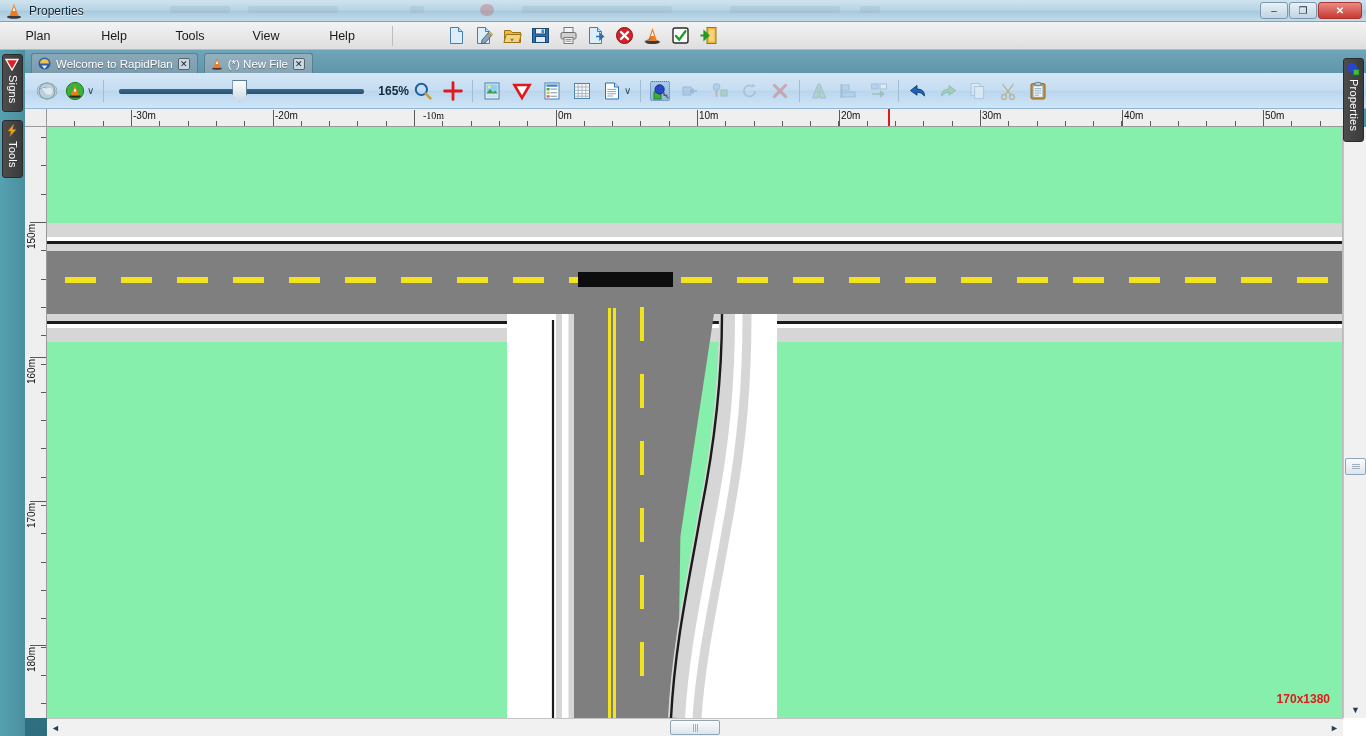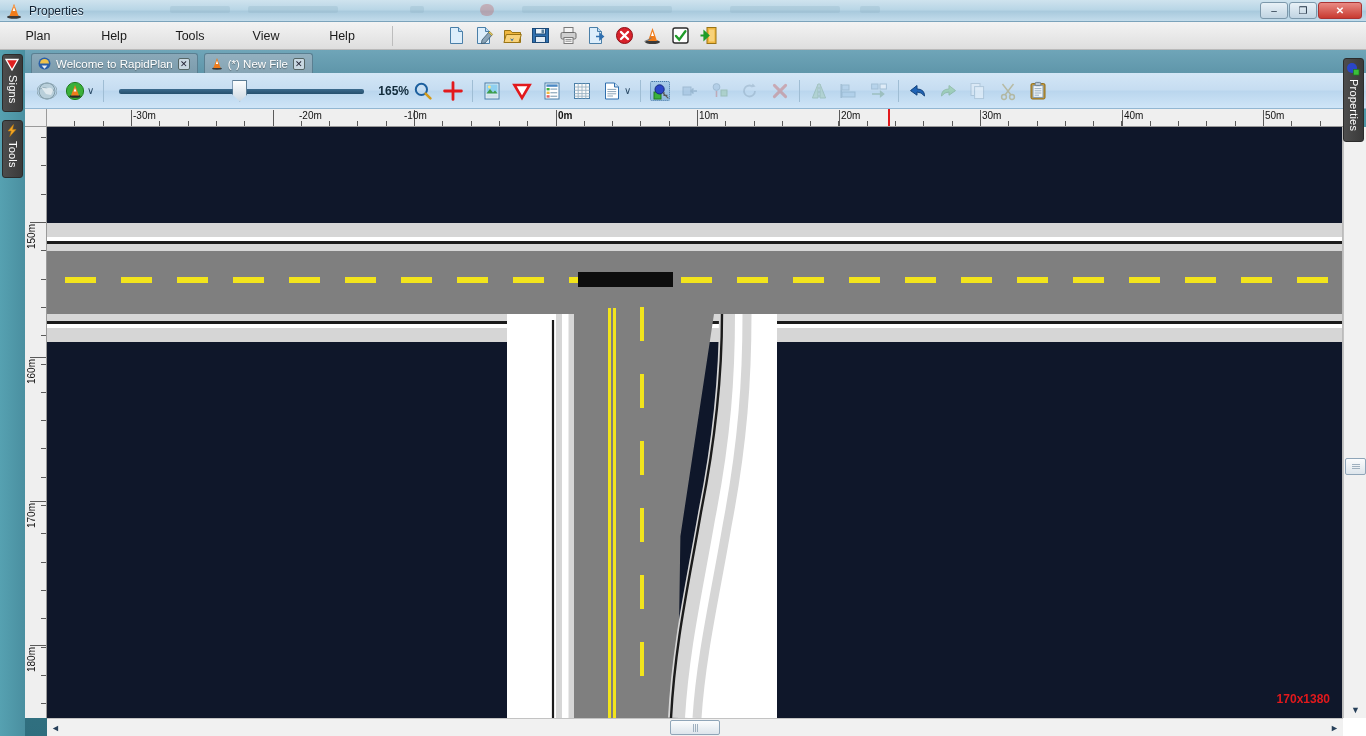--- a/index.html
+++ b/index.html
@@ -122,21 +122,21 @@
   }
   .rh-tick { position: absolute; bottom: 0; width: 1px; background: #5a5a5a; }
   .rh-lab { position: absolute; top: 1px; font-size: 10px; color: #111; white-space: nowrap; }
   .rv-tick { position: absolute; right: 0; height: 1px; background: #5a5a5a; }
   .rv-lab {
     position: absolute; left: 1px; font-size: 10px; color: #111; white-space: nowrap;
     writing-mode: vertical-rl; transform: rotate(180deg); transform-origin: center;
   }
   #canvas {
     position: absolute; left: 22px; top: 18px; width: 1296px; height: 591px;
-    background: #0f172a; overflow: hidden; border-right: 1px solid #bbb;
+    background: #86efac; overflow: hidden; border-right: 1px solid #bbb;
   }
   #sb-v {
     position: absolute; right: 0; top: 18px; width: 23px; height: 591px;
     background: #f1f1f1; border-left: 1px solid #c3c3c3;
   }
   #sb-h {
     position: absolute; left: 22px; bottom: 0; width: 1296px; height: 18px;
     background: #f1f1f1; border-top: 1px solid #c3c3c3;
   }
   #sb-corner { position:absolute; right:0; bottom:0; width:23px; height:18px; background:#fff; }
@@ -586,25 +586,25 @@
       <i class="rh-tick" style="left: 1103px; height: 5px;"></i>
       <i class="rh-tick" style="left: 1131px; height: 5px;"></i>
       <i class="rh-tick" style="left: 1159px; height: 5px;"></i>
       <i class="rh-tick" style="left: 1188px; height: 5px;"></i>
       <i class="rh-tick" style="left: 1216px; height: 5px;"></i>
       <i class="rh-tick" style="left: 1244px; height: 5px;"></i>
       <i class="rh-tick" style="left: 1273px; height: 5px;"></i>
       <i class="rh-tick" style="left: 84px; height: 16px;"></i>
       <span class="rh-lab" style="left: 86px;">-30m</span>
       <i class="rh-tick" style="left: 226px; height: 16px;"></i>
-      <span class="rh-lab" style="left: 228px; padding-left: 24px;">-20m</span>
+      <span class="rh-lab" style="left: 228px;">-20m</span>
       <i class="rh-tick" style="left: 367px; height: 16px;"></i>
-      <span class="rh-lab" style="left: 357px;">-10m</span>
+      <span class="rh-lab" style="left: 376px; font-family: Liberation Serif, serif;">-10m</span>
       <i class="rh-tick" style="left: 509px; height: 16px;"></i>
-      <span class="rh-lab" style="left: 511px; font-weight: bold;">0m</span>
+      <span class="rh-lab" style="left: 511px;">0m</span>
       <i class="rh-tick" style="left: 650px; height: 16px;"></i>
       <span class="rh-lab" style="left: 652px;">10m</span>
       <i class="rh-tick" style="left: 792px; height: 16px;"></i>
       <span class="rh-lab" style="left: 794px;">20m</span>
       <i class="rh-tick" style="left: 933px; height: 16px;"></i>
       <span class="rh-lab" style="left: 935px;">30m</span>
       <i class="rh-tick" style="left: 1075px; height: 16px;"></i>
       <span class="rh-lab" style="left: 1077px;">40m</span>
       <i class="rh-tick" style="left: 1216px; height: 16px;"></i>
       <span class="rh-lab" style="left: 1218px;">50m</span>

